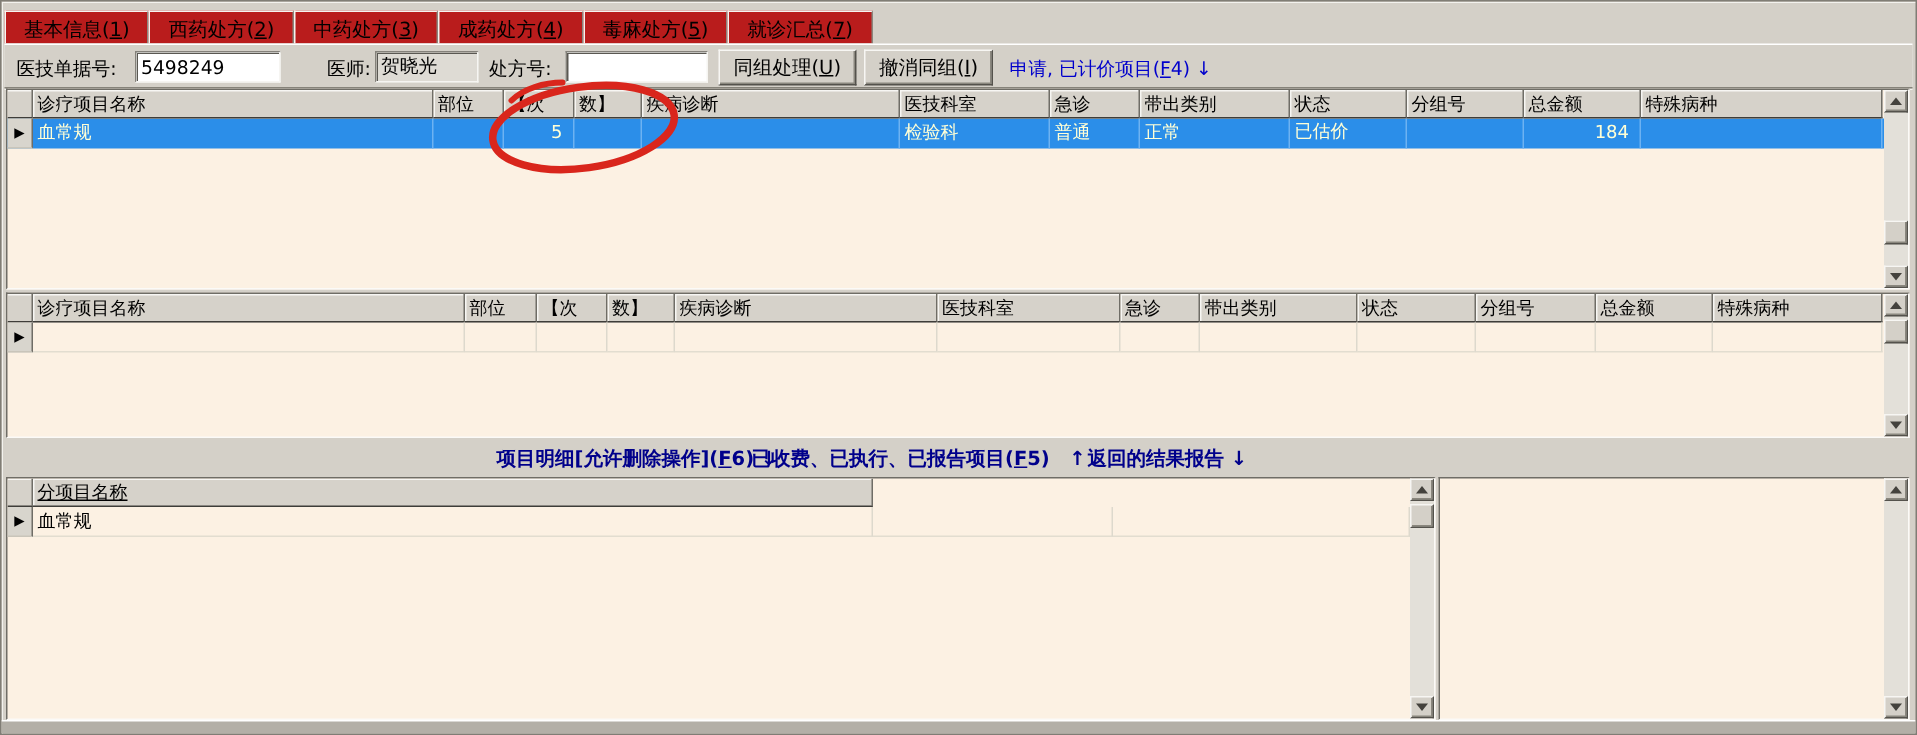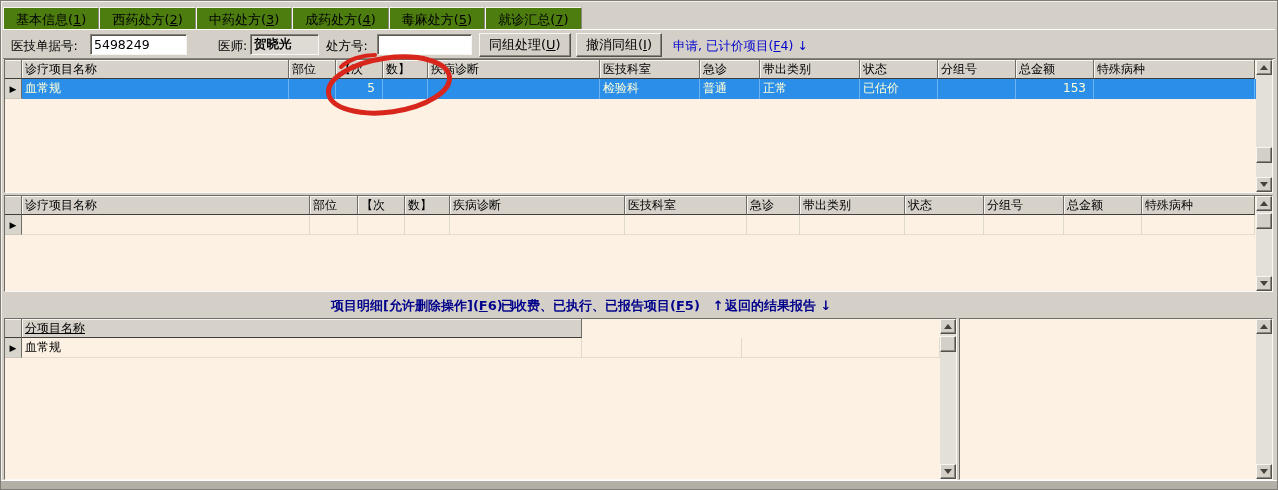--- a/index.html
+++ b/index.html
@@ -10,21 +10,21 @@
     position:relative; width:1278px; height:490px; overflow:hidden;
     background:#d4d0c8; border:1px solid #807d75;
     box-shadow: inset 1px 1px 0 #f3f2ee;
   }
 
   
   #tabbar { position:absolute; left:2px; top:1px; right:2px; height:27px; display:flex; align-items:flex-end; }
   .tab {
     height:22px; padding:3px 12px 0 12px; font-size:13px; color:#000;
     border-right:1px solid #8a877e; border-left:1px solid #f5f4f0; border-top:1px solid #f5f4f0;
-    background:#4d7c0f; white-space:nowrap; cursor:default;
+    background:#b91c1c; white-space:nowrap; cursor:default;
   }
   .tab.active {
     height:27px; padding-top:6px; position:relative; z-index:3;
     border-top:1px solid #ffffff; border-left:1px solid #ffffff; border-right:1px solid #4f4d47;
     border-radius:2px 2px 0 0; box-shadow: inset -1px 0 0 #8a877e;
   }
   u { text-decoration:underline; }
 
   
   #toolbar {
@@ -33,21 +33,21 @@
   }
   .tlabel { position:absolute; top:8px; font-size:12.5px; color:#000; white-space:nowrap; }
   .tfield {
     position:absolute; top:4px; height:21px; font-size:12.5px; padding:1px 3px; color:#000;
     background:#ffffff; outline:none;
     border-top:1px solid #84817a; border-left:1px solid #84817a;
     border-bottom:1px solid #f6f5f2; border-right:1px solid #f6f5f2;
     box-shadow: inset 1px 1px 0 #5a5852;
     font-family:"DejaVu Sans","Liberation Sans",sans-serif;
   }
-  .tfield.gray { background:#dedbd4;font-weight:bold; }
+  .tfield.gray { background:#dedbd4; }
   .tbtn {
     position:absolute; top:3px; height:24px; padding:0 9px; font-size:13px; color:#000; cursor:default;
     background:#d4d0c8;
     border-top:1px solid #f7f6f3; border-left:1px solid #f7f6f3;
     border-bottom:1px solid #54524c; border-right:1px solid #54524c;
     box-shadow: inset -1px -1px 0 #8a877e;
     font-family:"DejaVu Sans","Liberation Sans",sans-serif; white-space:nowrap;
   }
   .tlink { position:absolute; top:8px; color:#0000cc; font-size:12.5px; white-space:nowrap; }
 
@@ -164,23 +164,23 @@
       <div class="grid-row selected">
         <div class="mcell" style="width: 17px; flex: 0 0 17px;">▶</div>
         <div class="dcell" style="width: 267px; flex: 0 0 267px;">血常规</div>
         <div class="dcell" style="width: 47px; flex: 0 0 47px;"></div>
         <div class="dcell num" style="width: 47px; flex: 0 0 47px;">5</div>
         <div class="dcell" style="width: 45px; flex: 0 0 45px;"></div>
         <div class="dcell" style="width: 172px; flex: 0 0 172px;"></div>
         <div class="dcell" style="width: 100px; flex: 0 0 100px;">检验科</div>
         <div class="dcell" style="width: 60px; flex: 0 0 60px;">普通</div>
         <div class="dcell" style="width: 100px; flex: 0 0 100px;">正常</div>
-        <div class="dcell" style="width: 78px; flex: 0 0 78px;">已估价</div>
+        <div class="dcell" style="width: 78px; flex: 0 0 78px; font-family: Liberation Mono, monospace;">已估价</div>
         <div class="dcell" style="width: 78px; flex: 0 0 78px;"></div>
-        <div class="dcell num" style="width: 78px; flex: 0 0 78px;">153</div>
+        <div class="dcell num" style="width: 78px; flex: 0 0 78px;">184</div>
         <div class="dcell" style="width: 161px; flex: 0 0 161px;"></div>
       </div>
       <div class="vscroll">
         <div class="sbtn up">
           <span class="tri-up"></span>
         </div>
         <div class="sbtn down">
           <span class="tri-down"></span>
         </div>
         <div class="sthumb" style="top: 87px;"></div>

